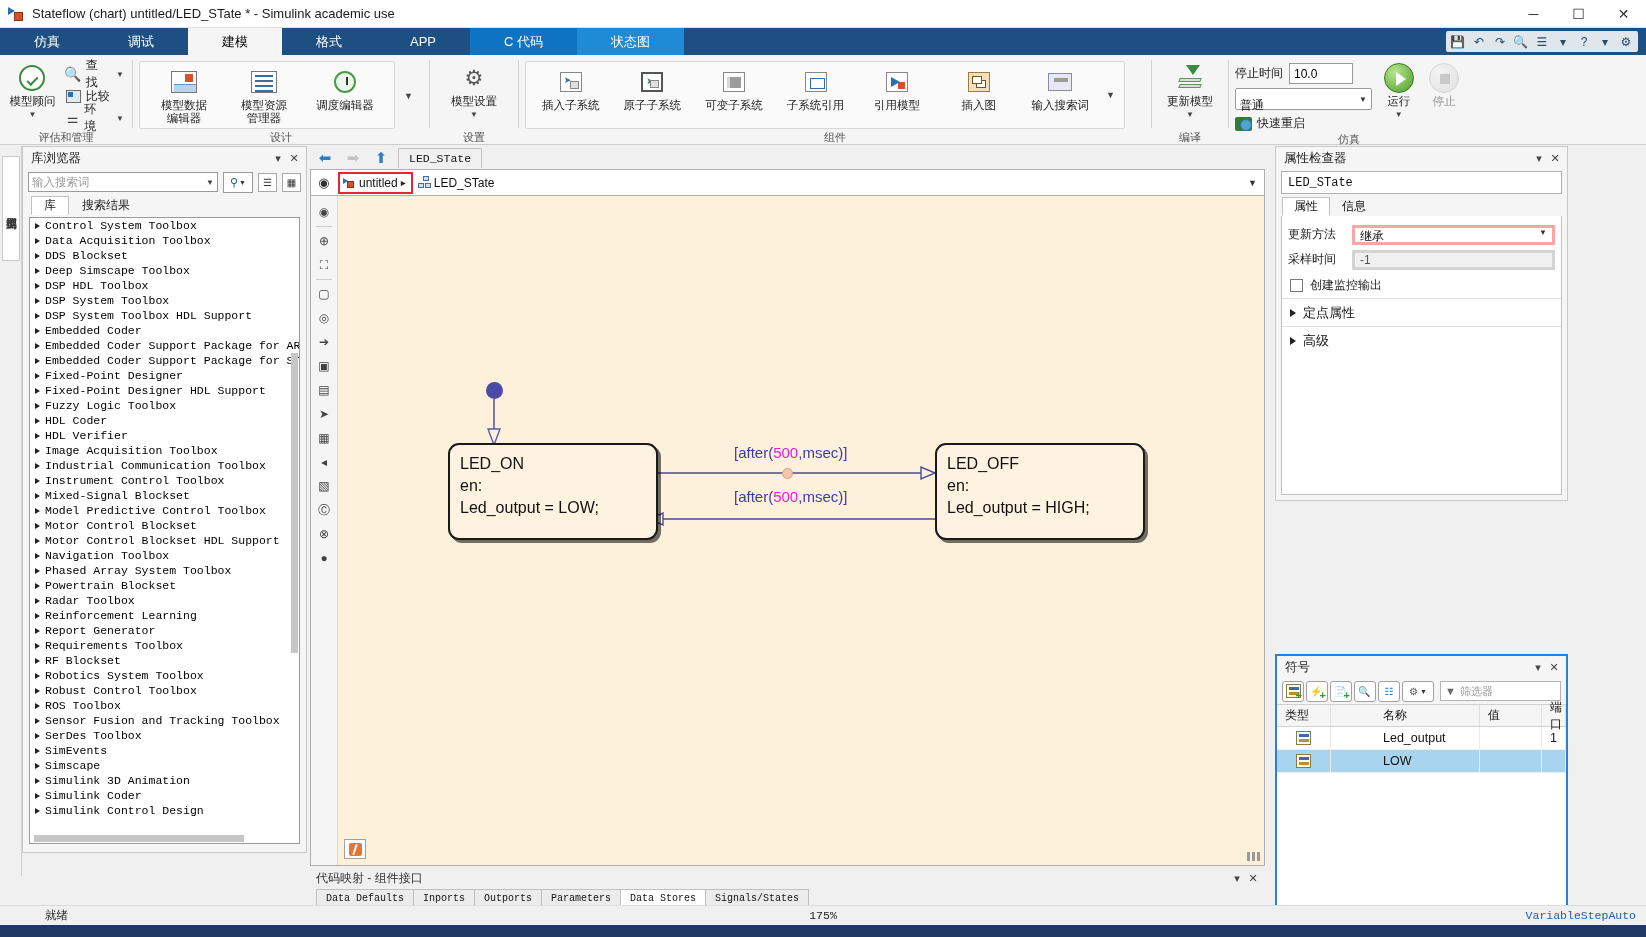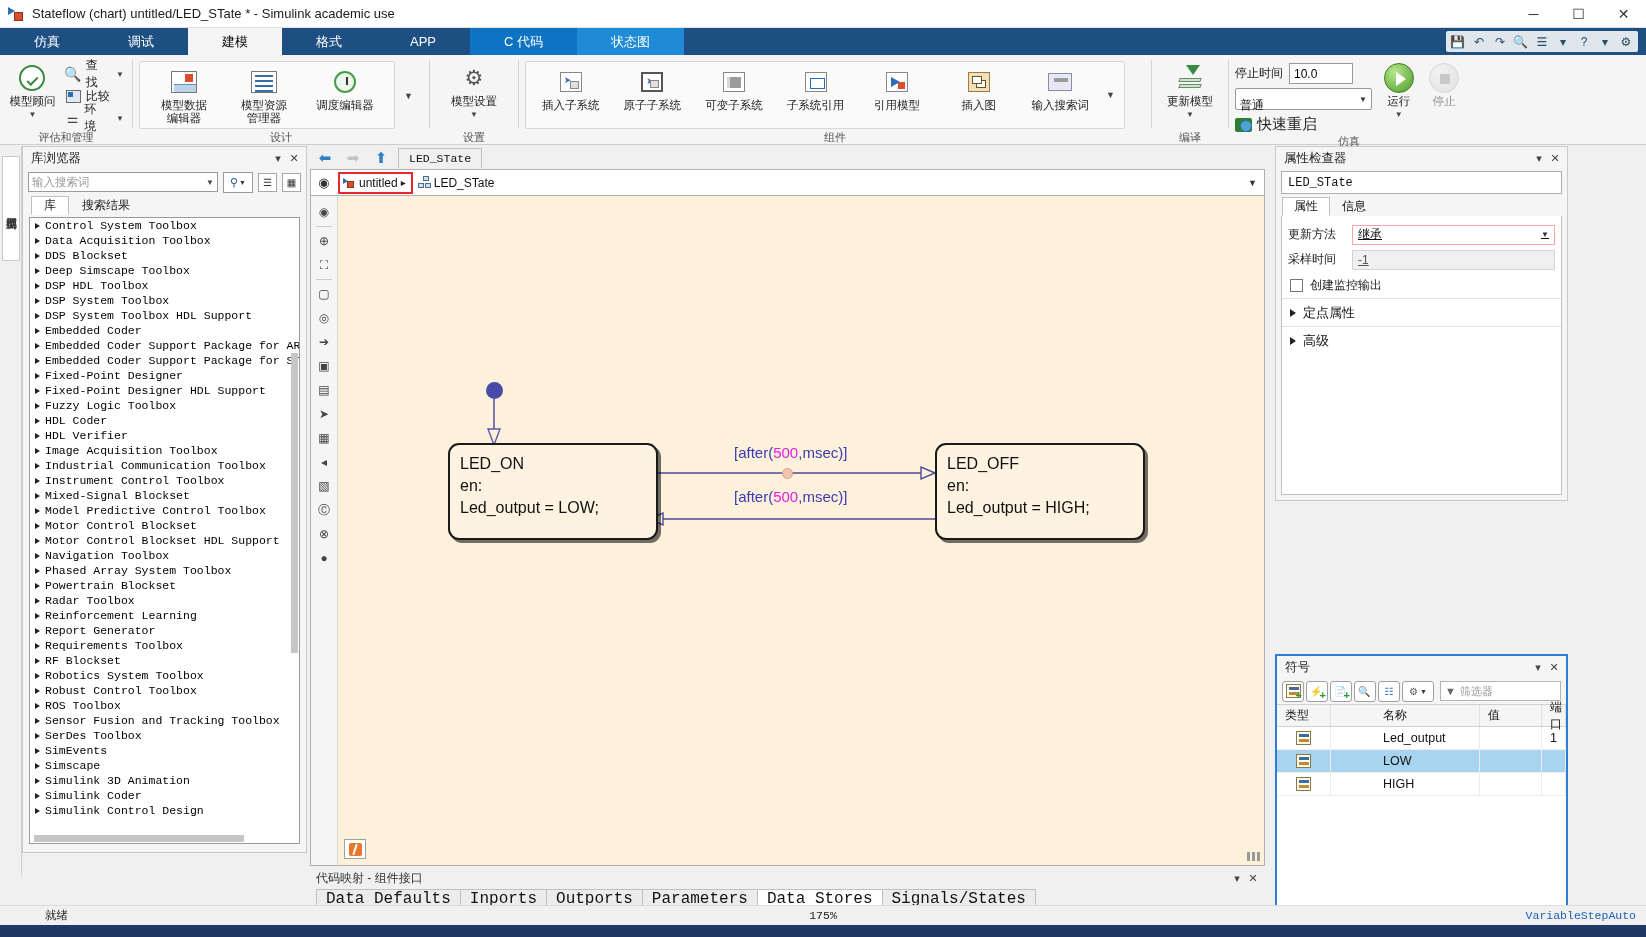--- a/index.html
+++ b/index.html
@@ -105,21 +105,21 @@
   .ic-restart:after{content:"";position:absolute;left:5px;top:2px;width:10px;height:10px;border-radius:50%;background:#4fa3d1;border:1px solid #2b6fb5;}
 
   .simfield { display:flex; align-items:center; gap:6px; margin-bottom:4px; }
   .simfield .flabel{font-size:12px;color:#222;}
   .simfield input { width:64px; height:21px; border:1px solid #9a9a9a; background:#fff; font-size:12px;
                     padding:0 4px; font-family:"Liberation Sans",sans-serif; }
   .simselect { width:137px; height:22px; border:1px solid #9a9a9a; background:#fff; font-size:12px;
                display:flex; align-items:center; padding:0 4px; justify-content:space-between; border-radius:2px;}
   .simselect .cv { font-size:12px;color:#111;margin-top:12px; }
   .simselect .cr { font-size:8px;color:#333; }
-  .qrestart { display:flex; align-items:center; gap:5px; margin-top:5px; font-size:15px; color:#222; }
+  .qrestart { display:flex; align-items:center; gap:5px; margin-top:5px; font-size:12px; color:#222; }
 
   
   .body { position:absolute; left:0; top:146px; width:1646px; height:765px; }
 
   
   .vstrip { position:absolute; left:0; top:0; width:22px; height:730px; background:#f0f0f0; border-right:1px solid #d0d0d0;}
   .vtab { position:absolute; left:2px; top:10px; width:18px; height:105px; background:#fff; border:1px solid #c9c9c9;
           writing-mode: vertical-rl; text-orientation: mixed; font-size:11px; color:#333;
           display:flex; align-items:center; justify-content:center; }
 
@@ -193,21 +193,21 @@
   .mini-btn .m:after{content:"";position:absolute;left:5px;top:1px;width:2px;height:11px;background:#fff;transform:rotate(18deg);}
   .canvas-rb { position:absolute; right:4px; bottom:4px; display:flex; gap:2px; }
   .canvas-rb i { width:3px;height:9px;background:#999;display:block; }
 
   
   .codepanel { position:absolute; left:310px; top:722px; width:955px; height:148px;
                background:#f0f0f0; display:flex; flex-direction:column; }
   .cp-hdr { height:20px; display:flex; align-items:center; padding:0 4px 0 6px; font-size:12px; color:#333; }
   .cp-hdr .sp { flex:1; }
   .cp-tabs { height:19px; display:flex; align-items:flex-end; padding-left:6px; }
-  .cptab { height:18px; padding:0 9px; font-size:16px; font-family:"Liberation Mono", monospace;
+  .cptab { height:18px; padding:0 9px; font-size:10px; font-family:"Liberation Mono", monospace;
            color:#111; display:flex; align-items:center; border:1px solid #c0c0c0; background:#ececec;
            border-bottom:none; margin-right:-1px;}
   .cptab.active { background:#fff; }
   .cp-filterrow { height:24px; display:flex; align-items:center; justify-content:flex-end; padding-right:6px; }
   .cp-filter { width:125px; height:17px; border:1px solid #b4b4b4; background:#fff; font-size:11px; color:#9a9a9a;
                display:flex; align-items:center; padding:0 3px; }
   .cp-table { flex:1; margin:0 6px 4px 6px; background:#fff; border:1px solid #b0b0b0; display:flex; flex-direction:column;}
   .cp-thead { height:22px; display:flex; border-bottom:1px solid #d6d6d6; }
   .cp-th { flex:1; display:flex; align-items:center; justify-content:center; font-size:11.5px;
            font-family:"Liberation Mono", monospace; color:#555; border-right:1px solid #d6d6d6; position:relative;}
@@ -219,22 +219,22 @@
                    border:1px solid #c9c9c9; display:flex; flex-direction:column;}
   .pi-name { height:23px; margin:2px 5px 0 5px; background:#fff; border:1px solid #b0b0b0; display:flex;
              align-items:center; padding:0 6px; font-size:12px; font-family:"Liberation Mono", monospace; color:#111; }
   .pi-tabs { height:20px; display:flex; align-items:flex-end; padding-left:6px; margin-top:2px; }
   .pitab { height:19px; padding:0 11px; font-size:12px; display:flex; align-items:center;
            border:1px solid transparent; color:#111; }
   .pitab.active { background:#fff; border:1px solid #c0c0c0; border-bottom-color:#fff; }
   .pi-body { flex:1; background:#fff; margin:0 5px 5px 5px; border:1px solid #c0c0c0; border-top:none; padding-top:6px;}
   .pi-row { display:flex; align-items:center; height:25px; padding:0 6px; gap:6px; }
   .pi-row .plbl { width:58px; font-size:12px; color:#222; }
-  .pi-row .pval { flex:1; height:20px; border:1px solid #fca5a5; background:#fff; font-size:12px; color:#111;
-                  display:flex; align-items:center; padding:0 5px; justify-content:space-between;text-decoration:underline;}
+  .pi-row .pval { flex:1; height:20px; border:3px solid #fca5a5; background:#fff; font-size:12px; color:#111;
+                  display:flex; padding:0 5px; justify-content:space-between;}
   .pi-row .pval.ro { background:#f0f0f0; color:#555; border-color:#d4d4d4; }
   .pi-check { display:flex; align-items:center; gap:7px; height:26px; padding:0 8px; }
   .pi-check .cb { width:13px;height:13px;border:1px solid #777;background:#fff; }
   .pi-check .cl { font-size:12px; color:#222; }
   .pi-sect { display:flex; align-items:center; gap:7px; height:28px; padding:0 8px; border-top:1px solid #e2e2e2; }
   .pi-sect .tri { width:0;height:0;border-left:6px solid #222;border-top:4.5px solid transparent;border-bottom:4.5px solid transparent;}
   .pi-sect .st { font-size:13px; color:#111; }
 
   .symbols { position:absolute; left:1275px; top:508px; width:293px; height:357px; background:#f5f5f5;
              border:2px solid #2b7fd6; display:flex; flex-direction:column; }
@@ -967,28 +967,20 @@
           <div class="sym-td w-port">1</div>
         </div>
         <div class="sym-tr sel">
           <div class="sym-td w-type c">
               <span class="symicon"></span>
             </div>
           <div class="sym-td w-name">LOW</div>
           <div class="sym-td w-val"></div>
           <div class="sym-td w-port"></div>
         </div>
-        <div class="sym-tr">
-          <div class="sym-td w-type c">
-              <span class="symicon"></span>
-            </div>
-          <div class="sym-td w-name">HIGH</div>
-          <div class="sym-td w-val"></div>
-          <div class="sym-td w-port"></div>
-        </div>
       </div>
     </div>
 
   </div>
 
   <div class="statusbar">
     <span class="status-left">就绪</span>
     <span class="status-center">175%</span>
     <span class="status-right">VariableStepAuto</span>
   </div>

